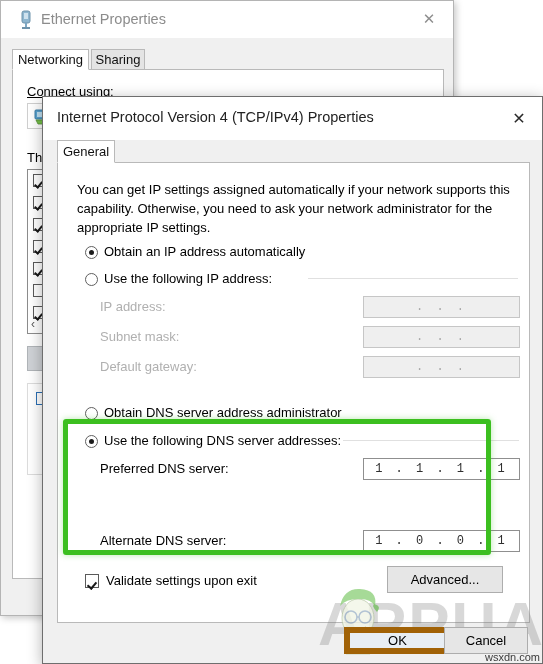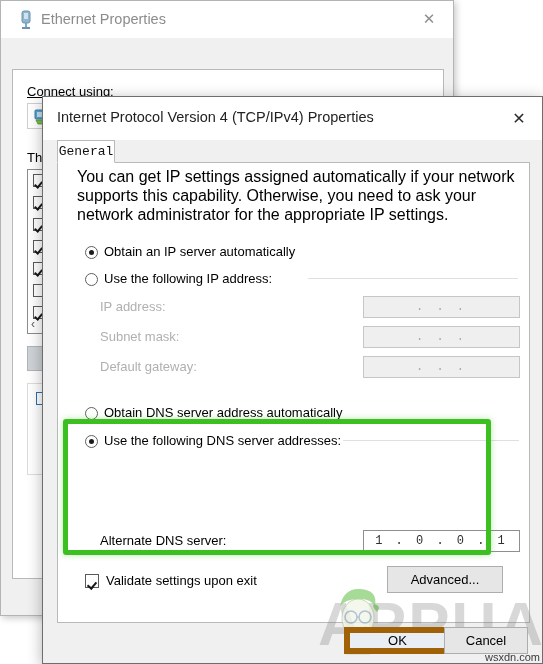--- a/index.html
+++ b/index.html
@@ -232,37 +232,37 @@
     background: #e9e9e9;
     border: 1px solid #b9b9b9;
     color: #111;
     white-space: nowrap;
   }
   .dtab.active {
     background: #ffffff;
     border-bottom-color: #ffffff;
     z-index: 4;
   }
-  #dlg-tab-general { left: 0; width: 58px; font-family: Liberation Mono, monospace; }
+  #dlg-tab-general { left: 0; width: 58px; }
   #dlg-tab-alternate { left: 58px; width: 170px; }
 
   #dlg-panel {
     position: absolute;
     left: 14px; top: 65px;
     width: 473px; height: 461px;
     background: #ffffff;
     border: 1px solid #b9b9b9;
     box-sizing: border-box;
   }
 
   #dlg-desc {
     position: absolute;
-    left: 19px; top: 4px;
+    left: 19px; top: 17px;
     width: 440px;
-    font-size: 16px;
+    font-size: 13px;
     line-height: 19px;
     color: #000;
   }
 
   
   .radio-row {
     position: absolute;
     font-size: 13px;
     white-space: nowrap;
   }
@@ -460,20 +460,24 @@
         <rect x="4" y="1" width="8" height="12" rx="2" fill="#8fb6cf" stroke="#6f93ab" stroke-width="1"></rect>
         <rect x="6" y="3" width="4" height="6" fill="#cfe2ee"></rect>
         <rect x="7" y="13" width="2" height="5" fill="#7fa8c4"></rect>
         <rect x="4" y="17" width="8" height="2" fill="#6f93ab"></rect>
       </svg>
     </span>
     <span id="bg-title-text">Ethernet Properties</span>
     <span id="bg-close">✕</span>
   </div>
 
+  <div id="bg-tabstrip">
+    <div class="bgtab active" id="bg-tab-networking">Networking</div>
+    <div class="bgtab" id="bg-tab-sharing">Sharing</div>
+  </div>
 
   <div id="bg-panel">
     <div id="bg-connect-label">Connect using:</div>
 
     <div id="bg-adapter-box">
       <span id="bg-adapter-icon">
         <svg width="17" height="17" viewBox="0 0 17 17">
           <rect x="2" y="2" width="10" height="9" rx="1" fill="#5ba3d0" stroke="#3c7ea8" stroke-width="1"></rect>
           <rect x="4" y="4" width="6" height="5" fill="#bfe0f2"></rect>
           <path d="M3 12 L13 12 L15 16 L5 16 Z" fill="#76c24a" stroke="#559135" stroke-width="0.8"></path>
@@ -526,21 +530,21 @@
   <div id="dlg-tabstrip">
     <div class="dtab active" id="dlg-tab-general">General</div>
   </div>
 
   <div id="dlg-panel">
 
     <div id="dlg-desc">You can get IP settings assigned automatically if your network supports this capability. Otherwise, you need to ask your network administrator for the appropriate IP settings.</div>
 
     <div class="radio-row" id="rb-dhcp">
       <span class="radio sel"></span>
-      <span class="radio-label">Obtain an IP server automatically</span>
+      <span class="radio-label">Obtain an IP address automatically</span>
     </div>
     <div class="radio-row" id="rb-static">
       <span class="radio"></span>
       <span class="radio-label">Use the following IP address:</span>
     </div>
     <div id="static-group-line"></div>
 
     <div class="field-row" id="f-ip">
       <span class="field-label">IP address:</span>
       <span class="ipbox">.   .   .</span>
@@ -549,29 +553,31 @@
       <span class="field-label">Subnet mask:</span>
       <span class="ipbox">.   .   .</span>
     </div>
     <div class="field-row" id="f-gw">
       <span class="field-label">Default gateway:</span>
       <span class="ipbox">.   .   .</span>
     </div>
 
     <div class="radio-row" id="rb-dns-auto">
       <span class="radio"></span>
-      <span class="radio-label">Obtain DNS server address automatically</span>
+      <span class="radio-label">Obtain DNS server address administrator</span>
     </div>
     <div class="radio-row" id="rb-dns-manual">
       <span class="radio sel"></span>
       <span class="radio-label">Use the following DNS server addresses:</span>
     </div>
     <div id="dns-group-line"></div>
 
     <div class="field-row" id="f-dns1">
+      <span class="field-label">Preferred DNS server:</span>
+      <span class="ipbox enabled">1 . 1 . 1 . 1</span>
     </div>
     <div class="field-row" id="f-dns2">
       <span class="field-label">Alternate DNS server:</span>
       <span class="ipbox enabled">1 . 0 . 0 . 1</span>
     </div>
 
     <div id="validate-row">
       <span id="validate-cb"></span>
       <span id="validate-label">Validate settings upon exit</span>
     </div>

